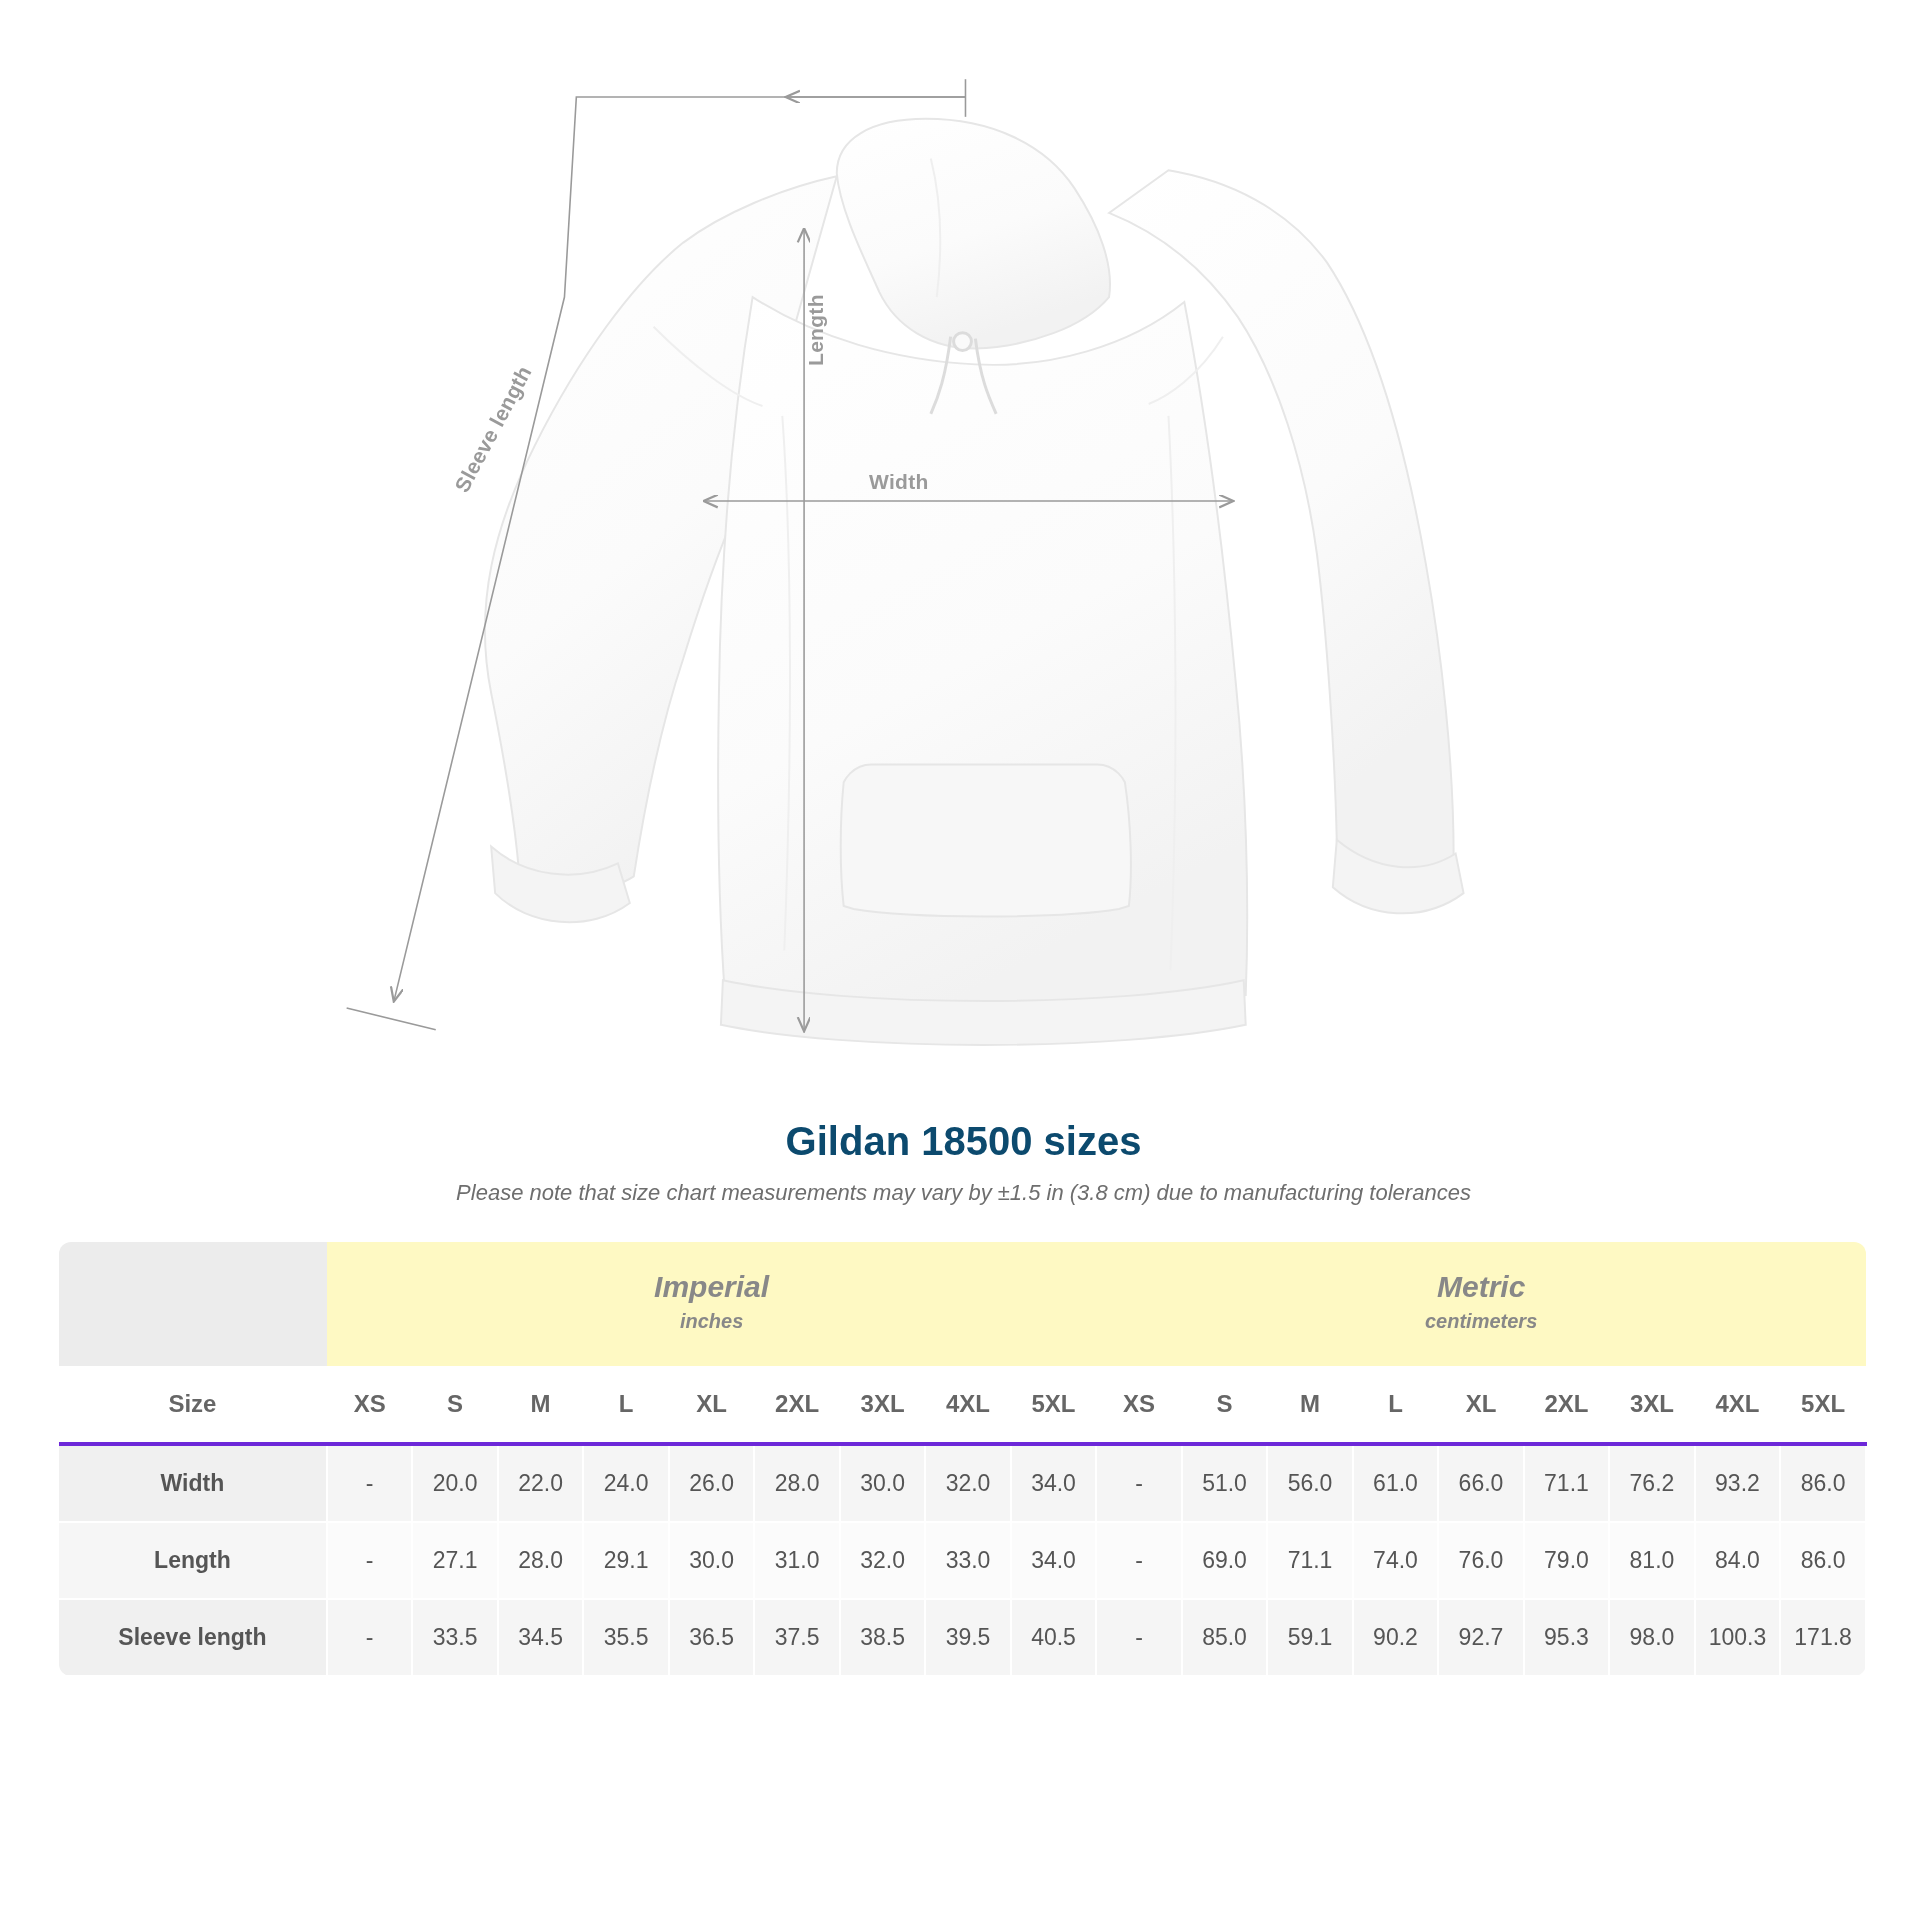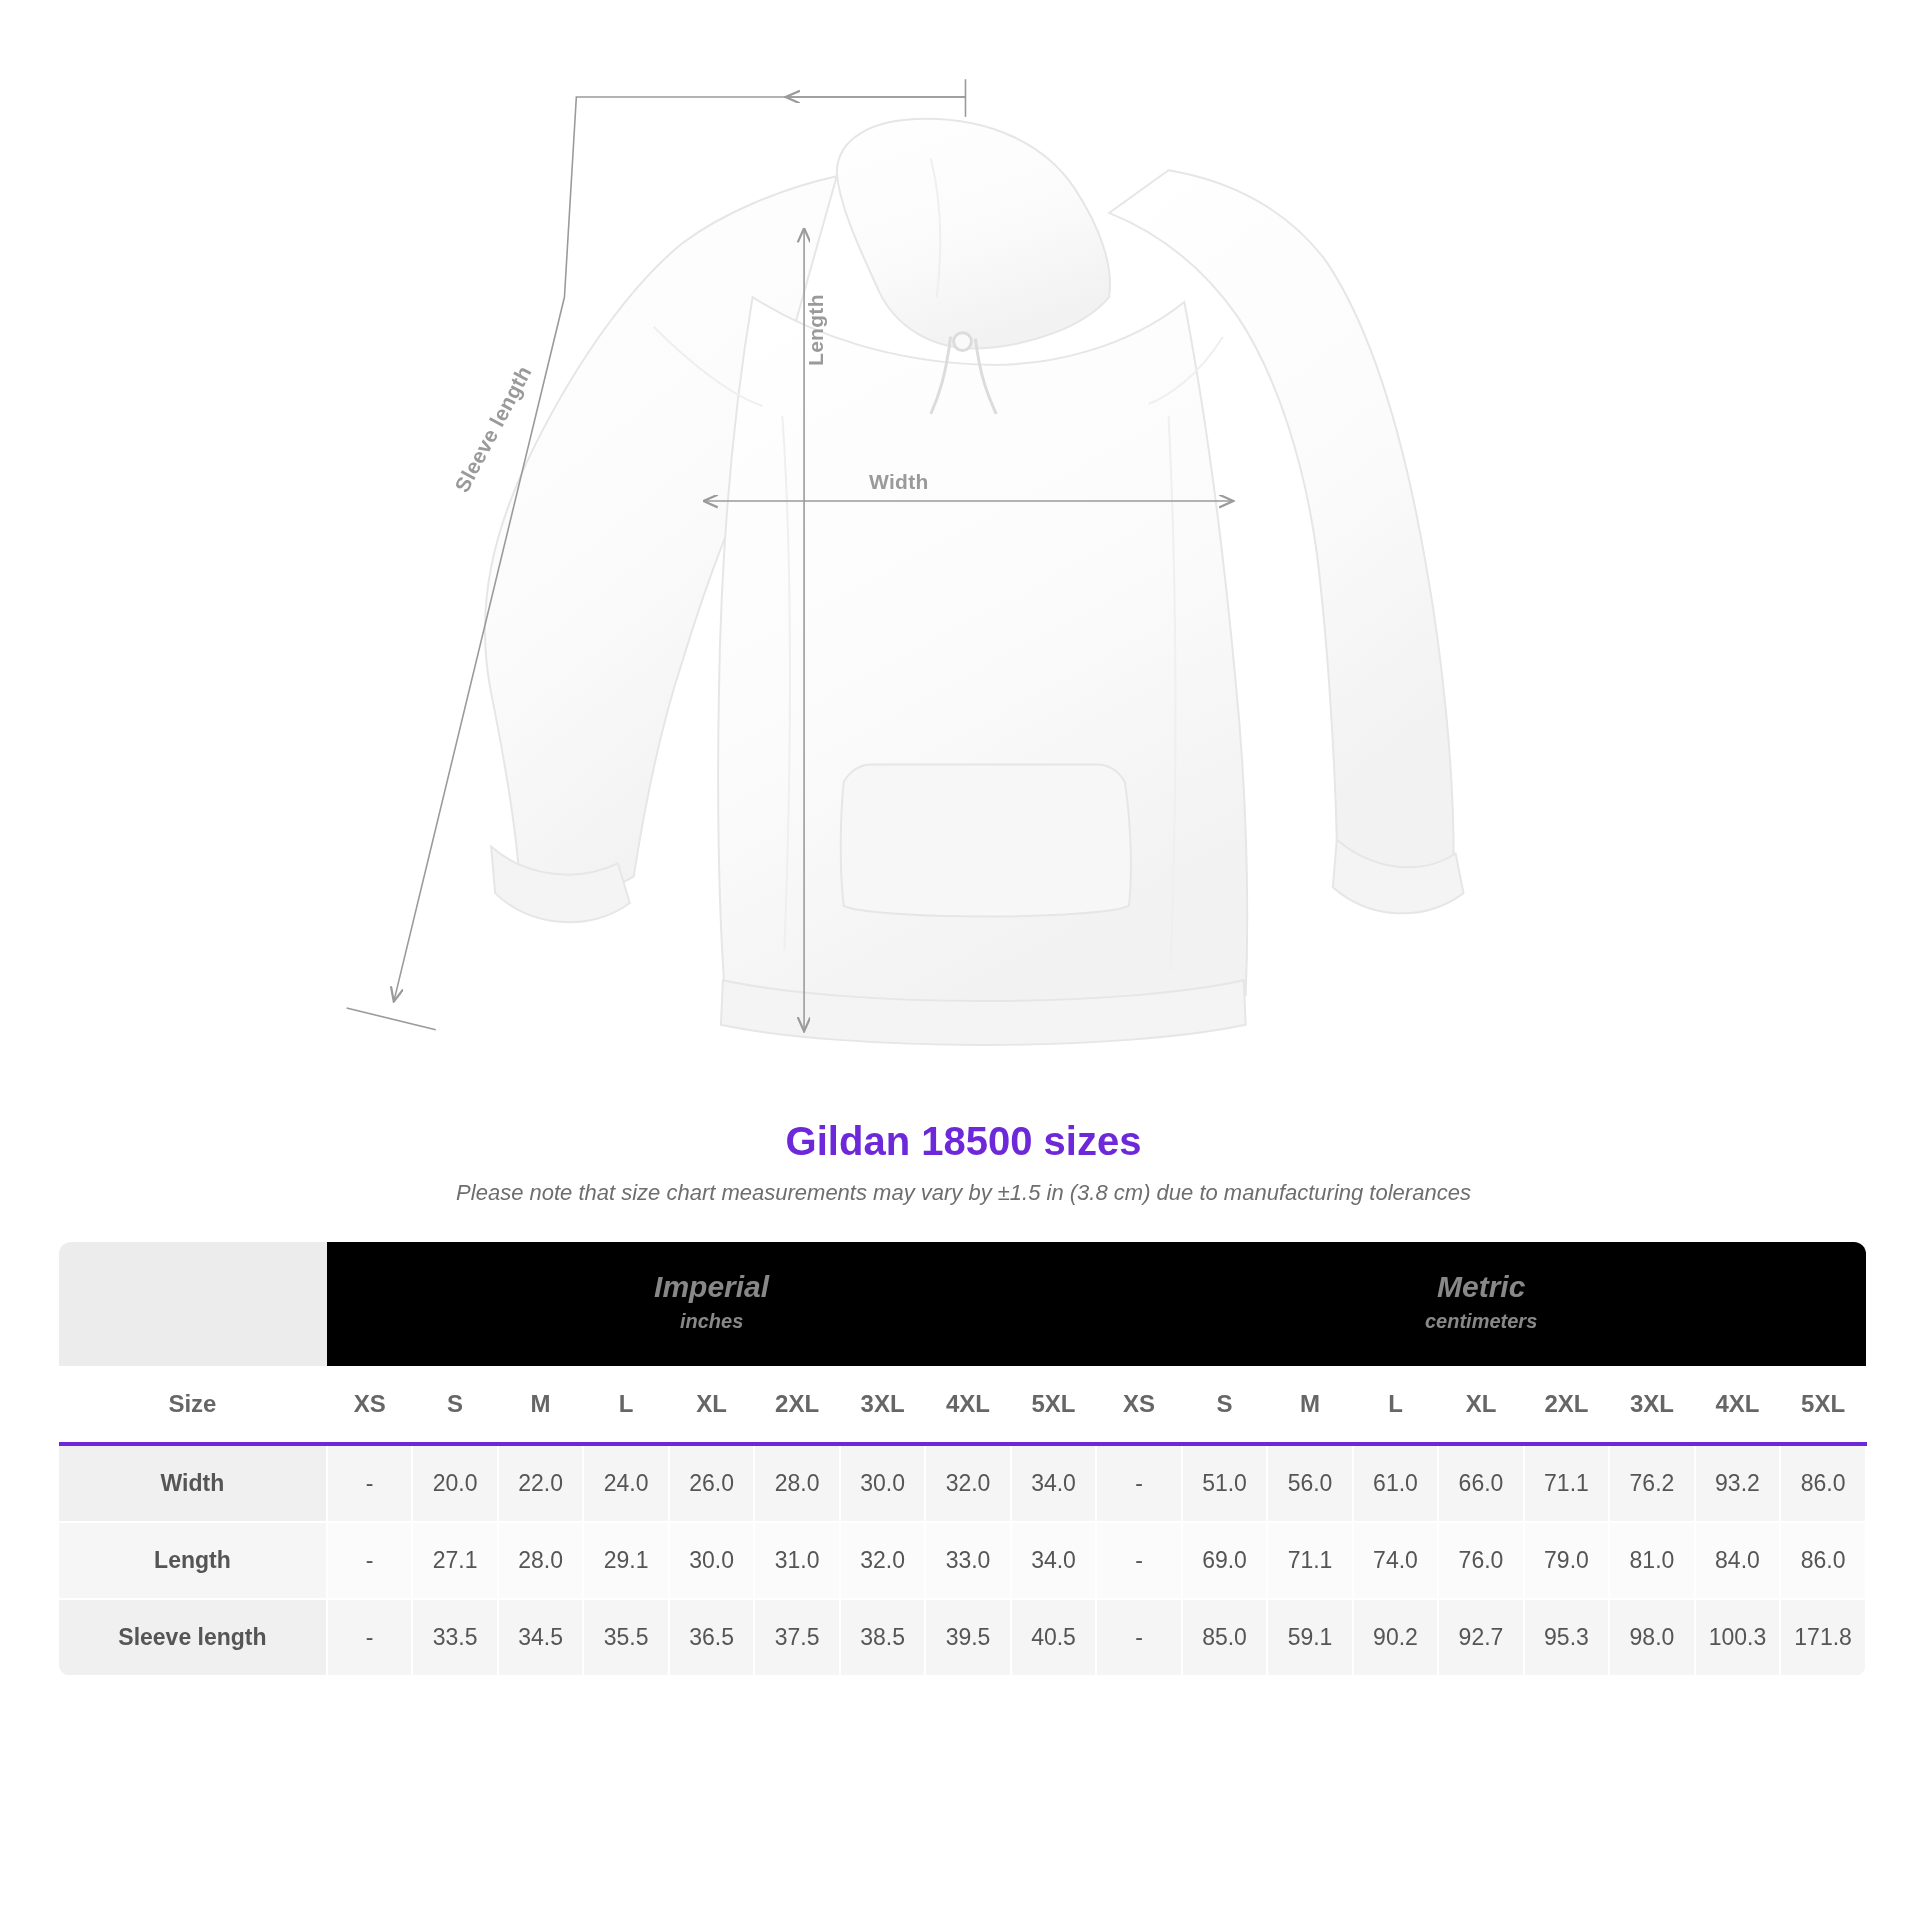--- a/index.html
+++ b/index.html
@@ -52,21 +52,21 @@
   }
 
   
   .title-block {
     text-align: center;
     margin-top: 10px;
   }
   .chart-title {
     font-size: 40px;
     font-weight: bold;
-    color: #6d28d9;
+    color: #0c4a6e;
     margin: 0 0 16px 0;
     text-align: center;
   }
   .chart-note {
     font-size: 22px;
     font-style: italic;
     color: #6e6e6e;
     margin: 0;
   }
 
@@ -74,21 +74,21 @@
   .table-wrap {
     margin: 36px 59px 0 59px;
     width: 1808px;
   }
   table.size-table {
     border-collapse: collapse;
     width: 100%;
     table-layout: fixed;
   }
   table.size-table tr.unit-row th {
-    background: #000000;
+    background: #fef9c3;
     padding: 26px 0 30px 0;
     border: none;
   }
   .unit-name {
     font-size: 30px;
     font-style: italic;
     font-weight: bold;
     color: #888888;
     line-height: 1.25;
   }

